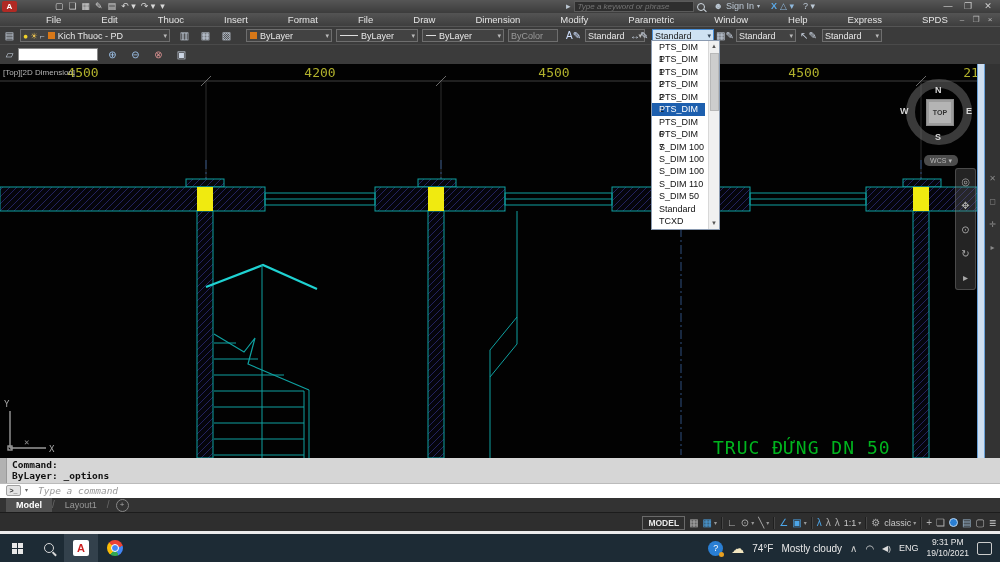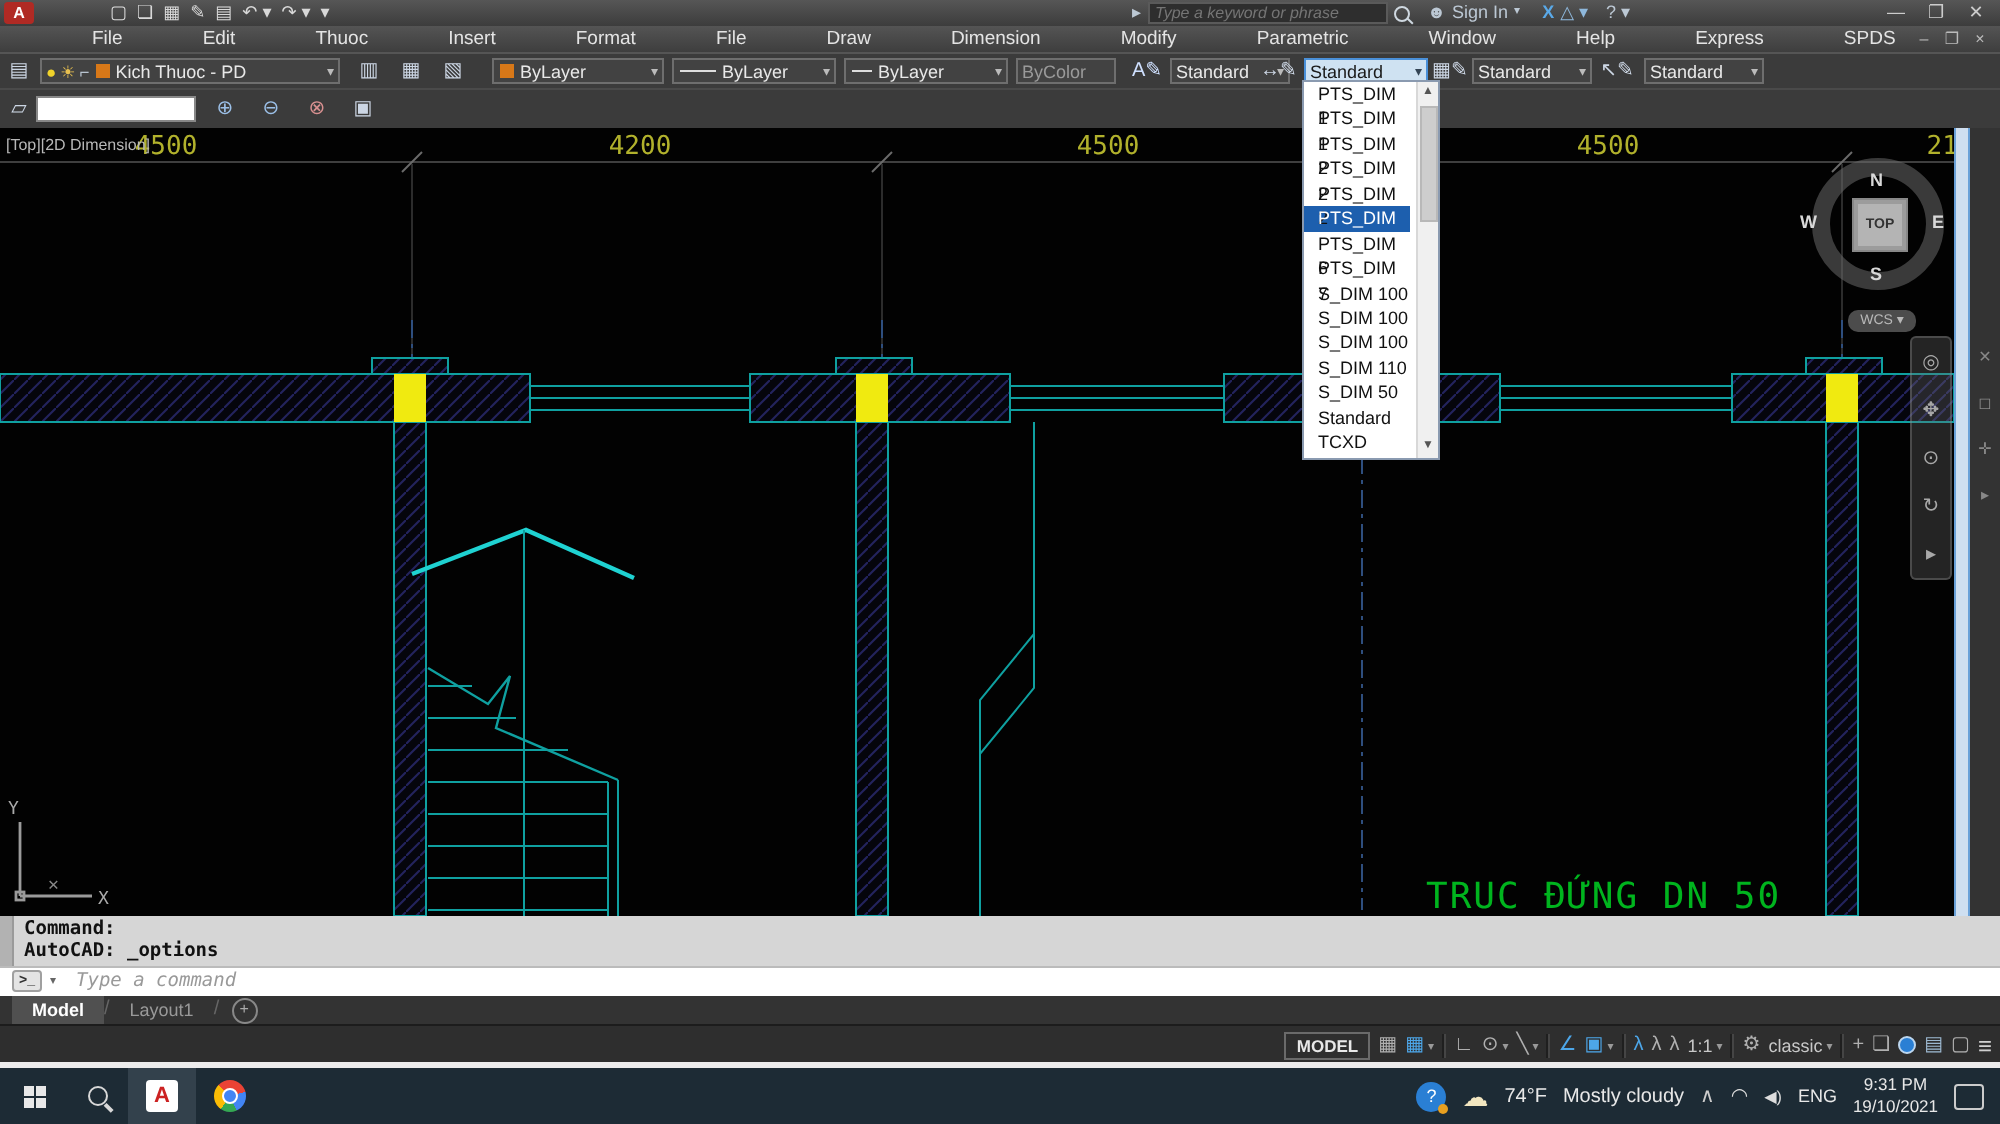--- a/index.html
+++ b/index.html
@@ -379,21 +379,21 @@
   <div id="rdock" class="abs">
     <span>✕</span>
     <span>◻</span>
     <span>✛</span>
     <span>▸</span>
   </div>
 </div>
 
 <div id="cmd-hist" class="abs">
   <div class="cmdline" style="top:1px;">Command:</div>
-  <div class="cmdline" style="top:12px;">AutoCAD: _options</div>
+  <div class="cmdline" style="top:12px;">ByLayer: _options</div>
 </div>
 <div id="cmd-grip" class="abs"></div>
 <div id="cmd-input" class="abs"></div>
 <div id="cmd-btn" class="abs">&gt;_</div>
 <span id="cmd-caret" class="abs">▾</span>
 <span id="cmd-ph" class="abs">Type a command</span>
 
 <div id="tabsrow" class="abs">
   <span class="tab active">Model</span>
   <span class="tabslash">/</span>

